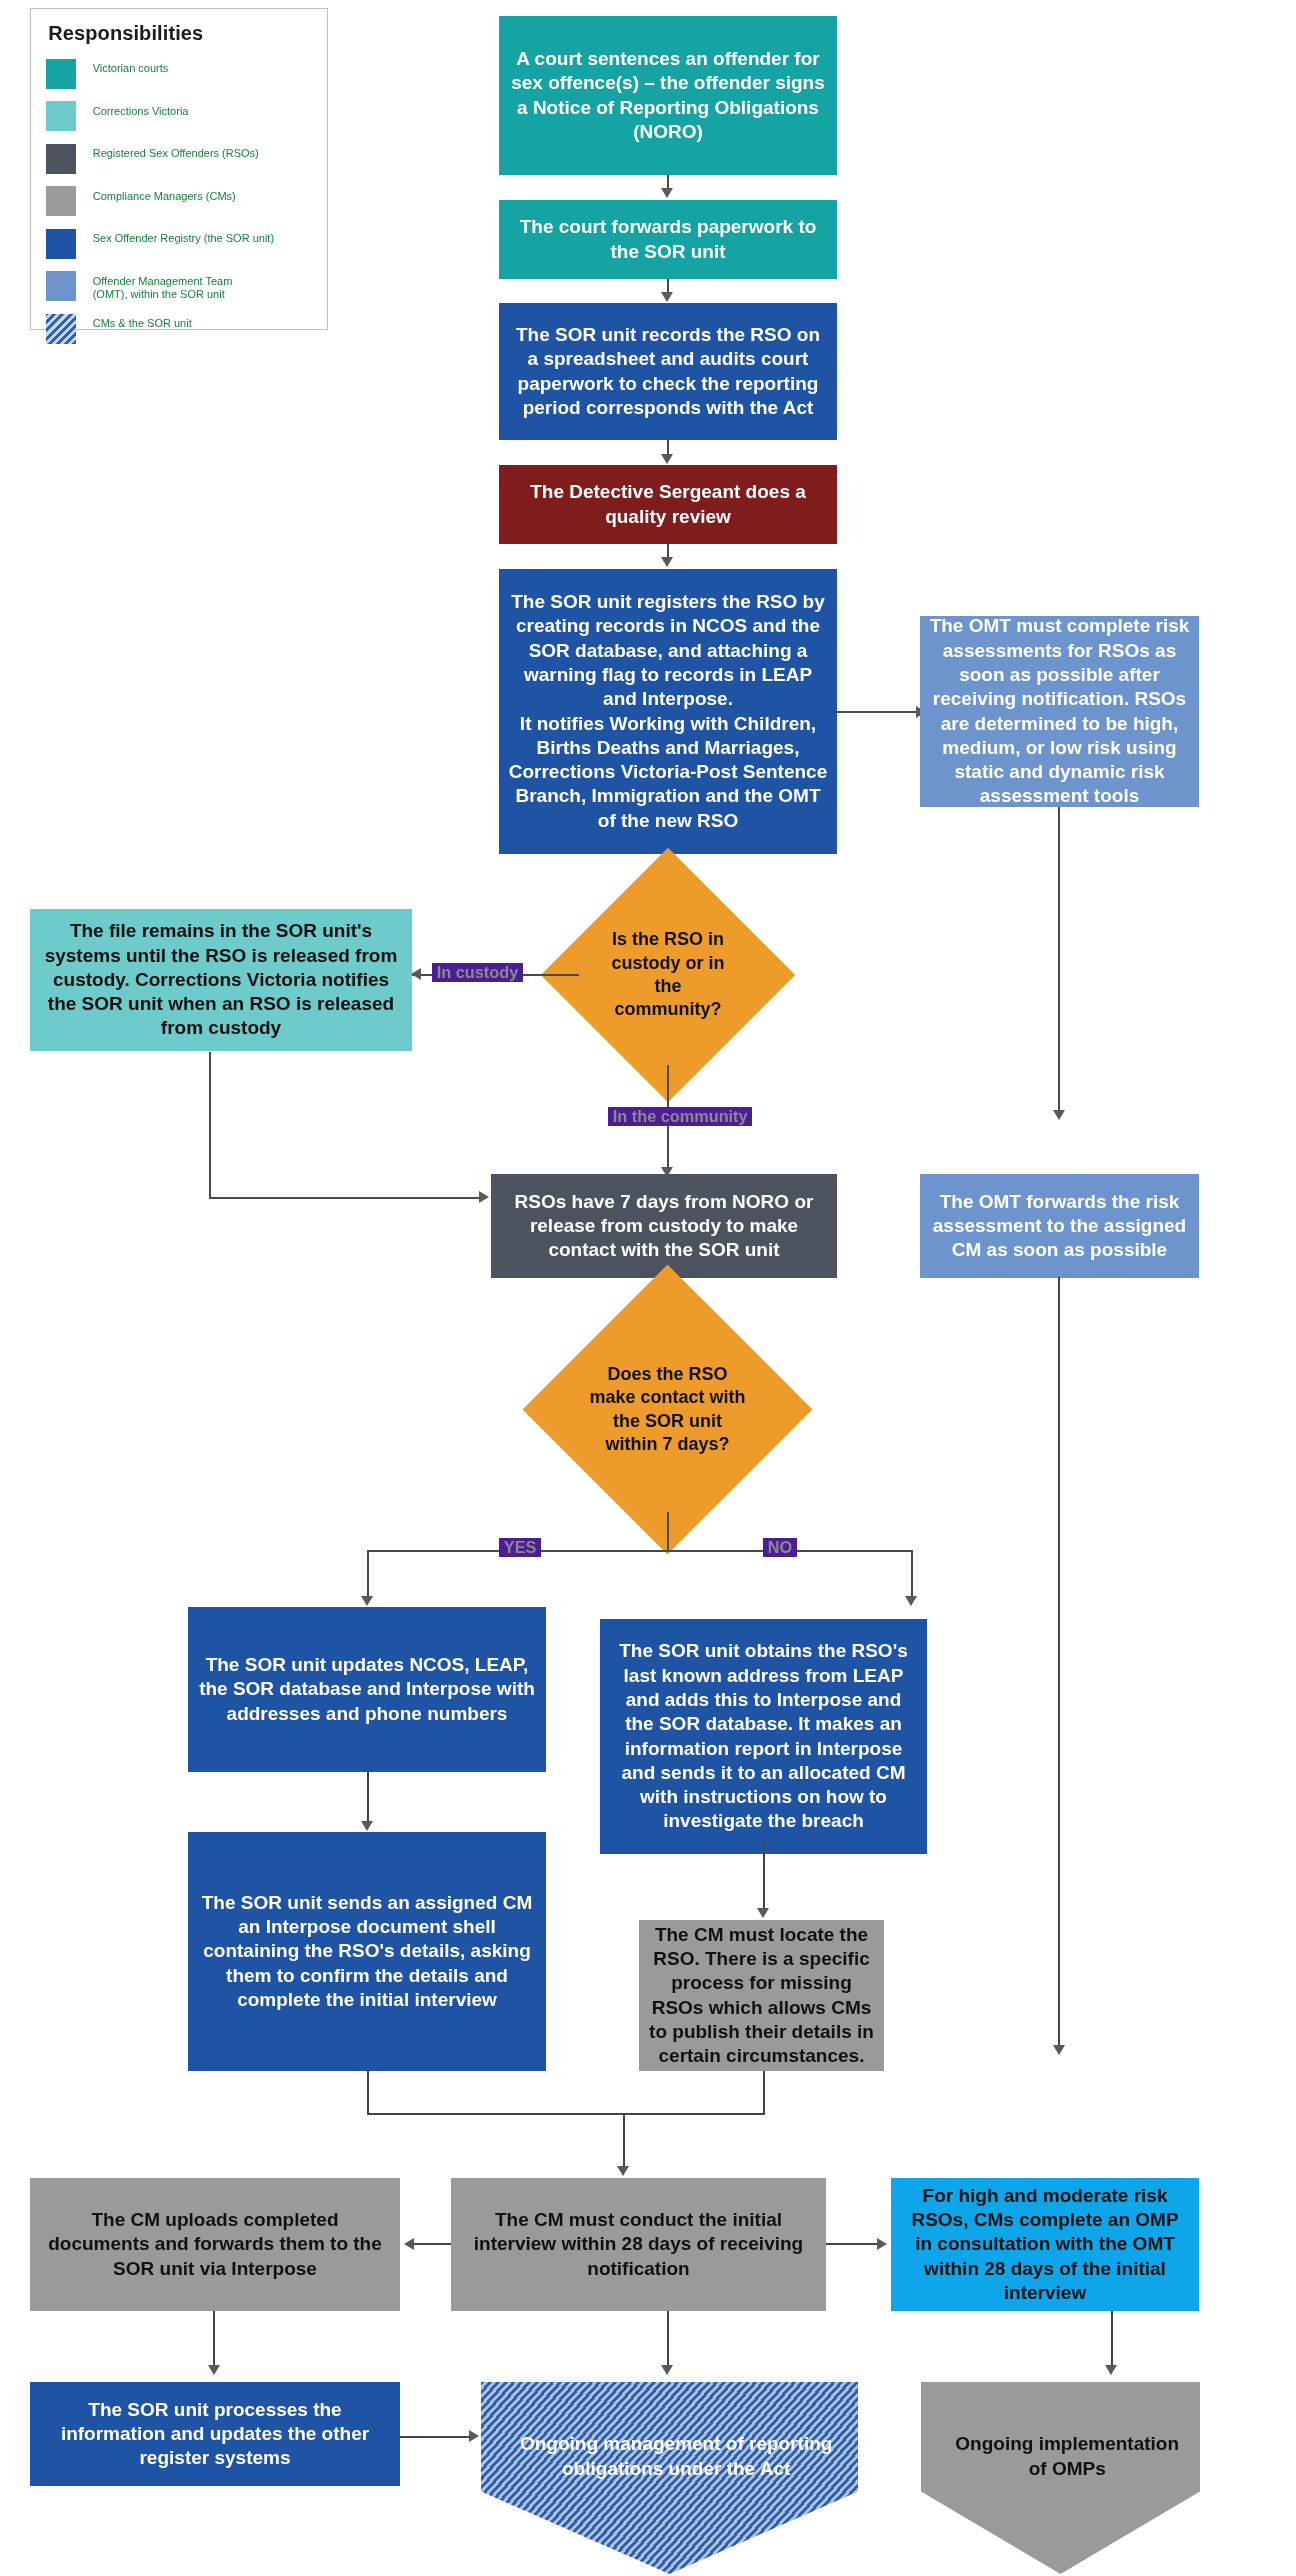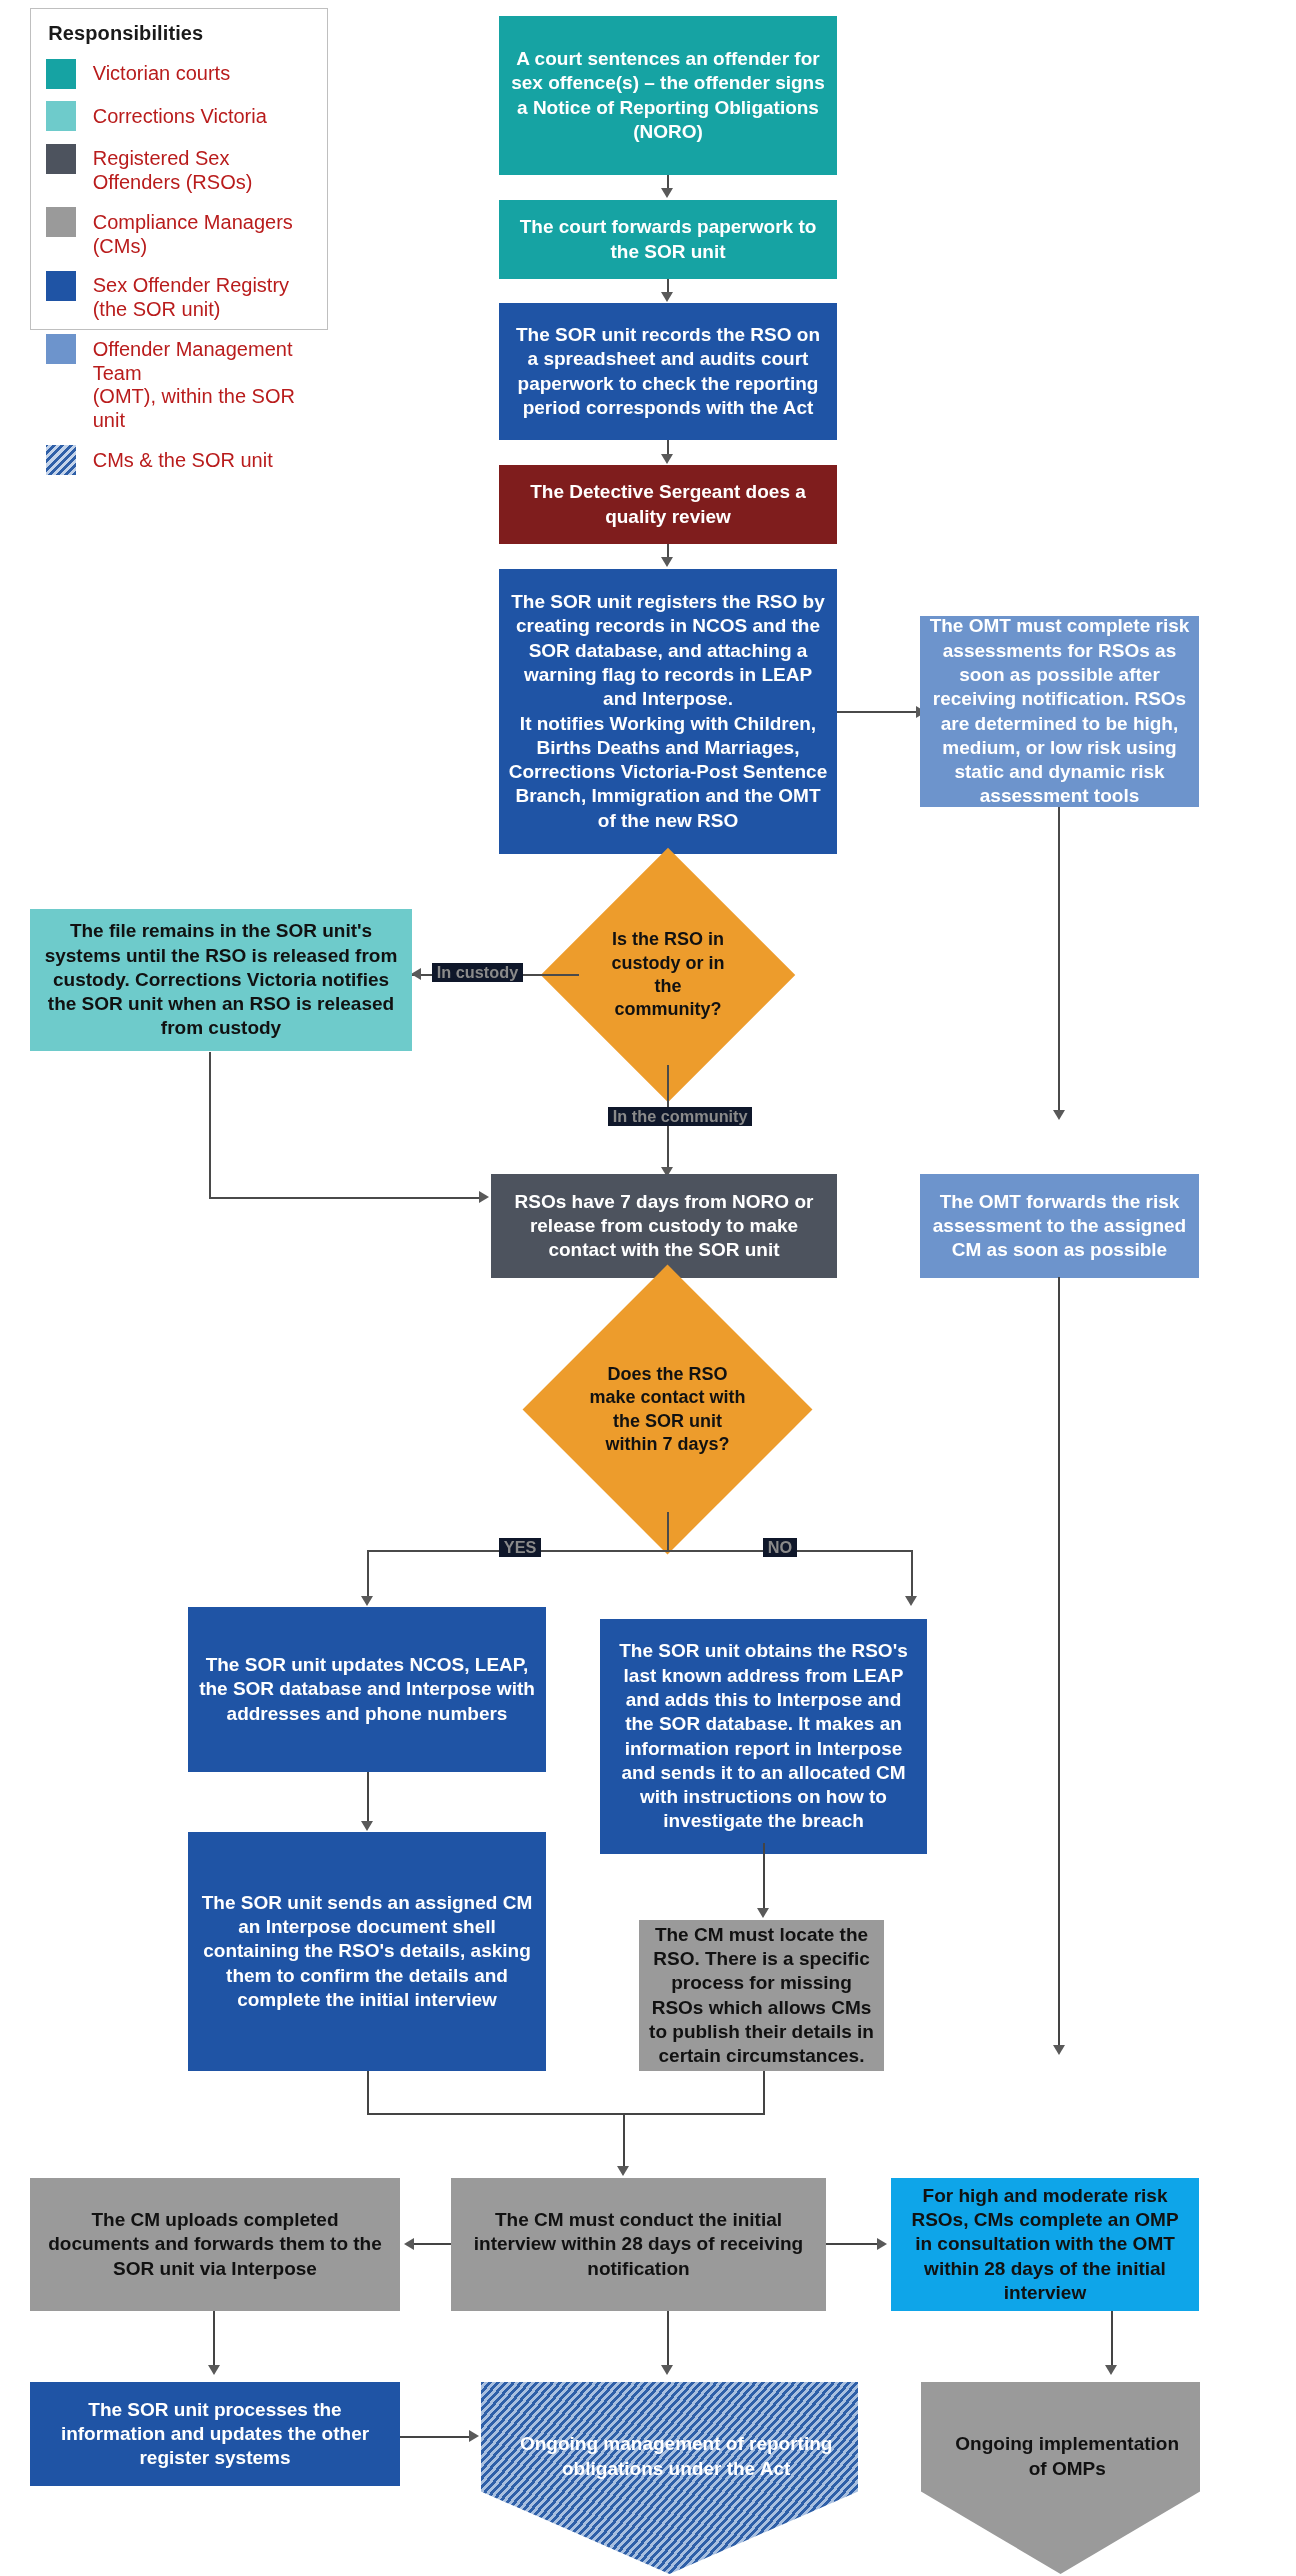--- a/index.html
+++ b/index.html
@@ -36,22 +36,22 @@
     display: flex;
     align-items: flex-start;
     margin-bottom: 12.5px;
   }
   .legend-swatch {
     width: 30px; height: 30px;
     flex: 0 0 30px;
     margin-right: 16.3px;
   }
   .legend-label {
-    font-size: 20px;
-    color: #b91c1c;
+    font-size: 11px;
+    color: #15803d;
     line-height: 1.18;
     padding-top: 3.8px;
     white-space: pre-line;
   }
 
   
   .node {
     position: absolute;
     display: flex;
     align-items: center;
@@ -126,21 +126,21 @@
   .arrow-right {
     border-top: 6.7px solid transparent;
     border-bottom: 6.7px solid transparent;
     border-left: 10.6px solid #595959;
   }
   .edge-label {
     position: absolute;
     font-size: 16.3px;
     font-weight: bold;
     color: #8a8a8a;
-    background: #0f172a;
+    background: #4c1d95;
     padding: 0 4.8px;
     white-space: nowrap;
   }
 </style>
 </head>
 <body>
 
 <div id="page">
 
   <div id="legend">

